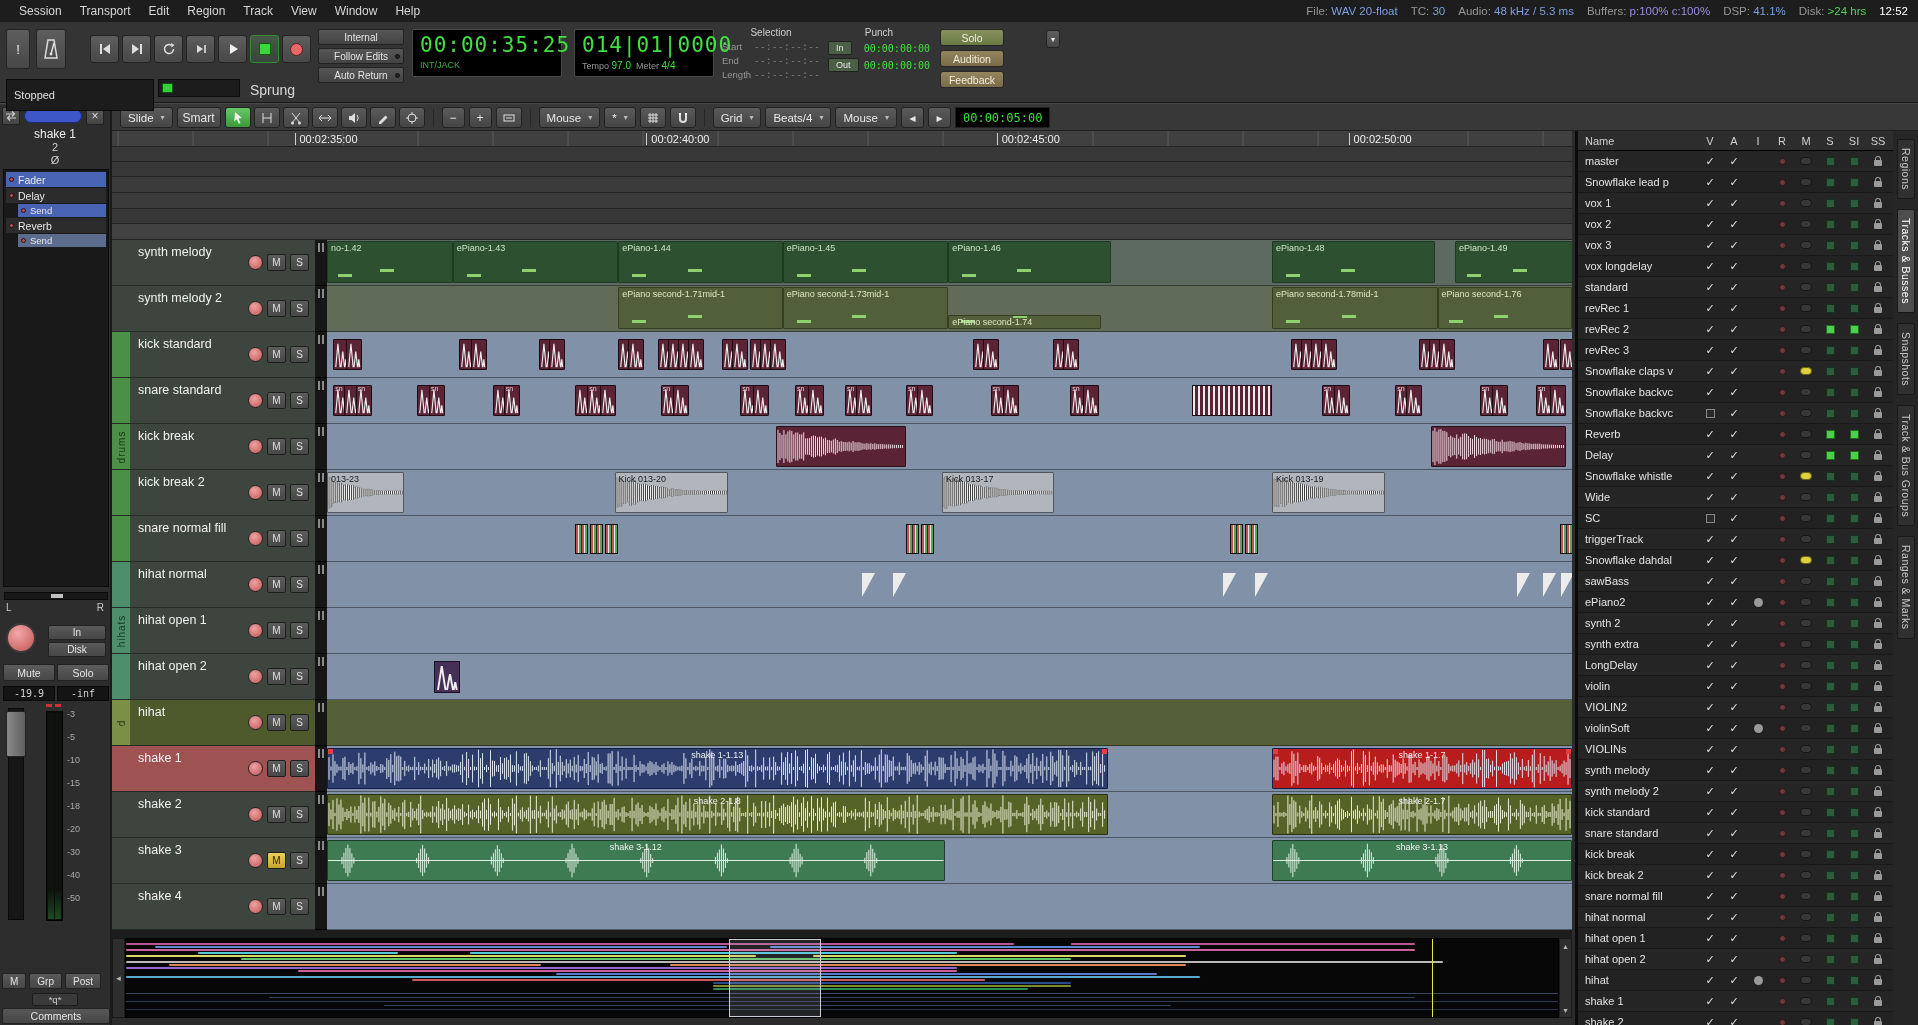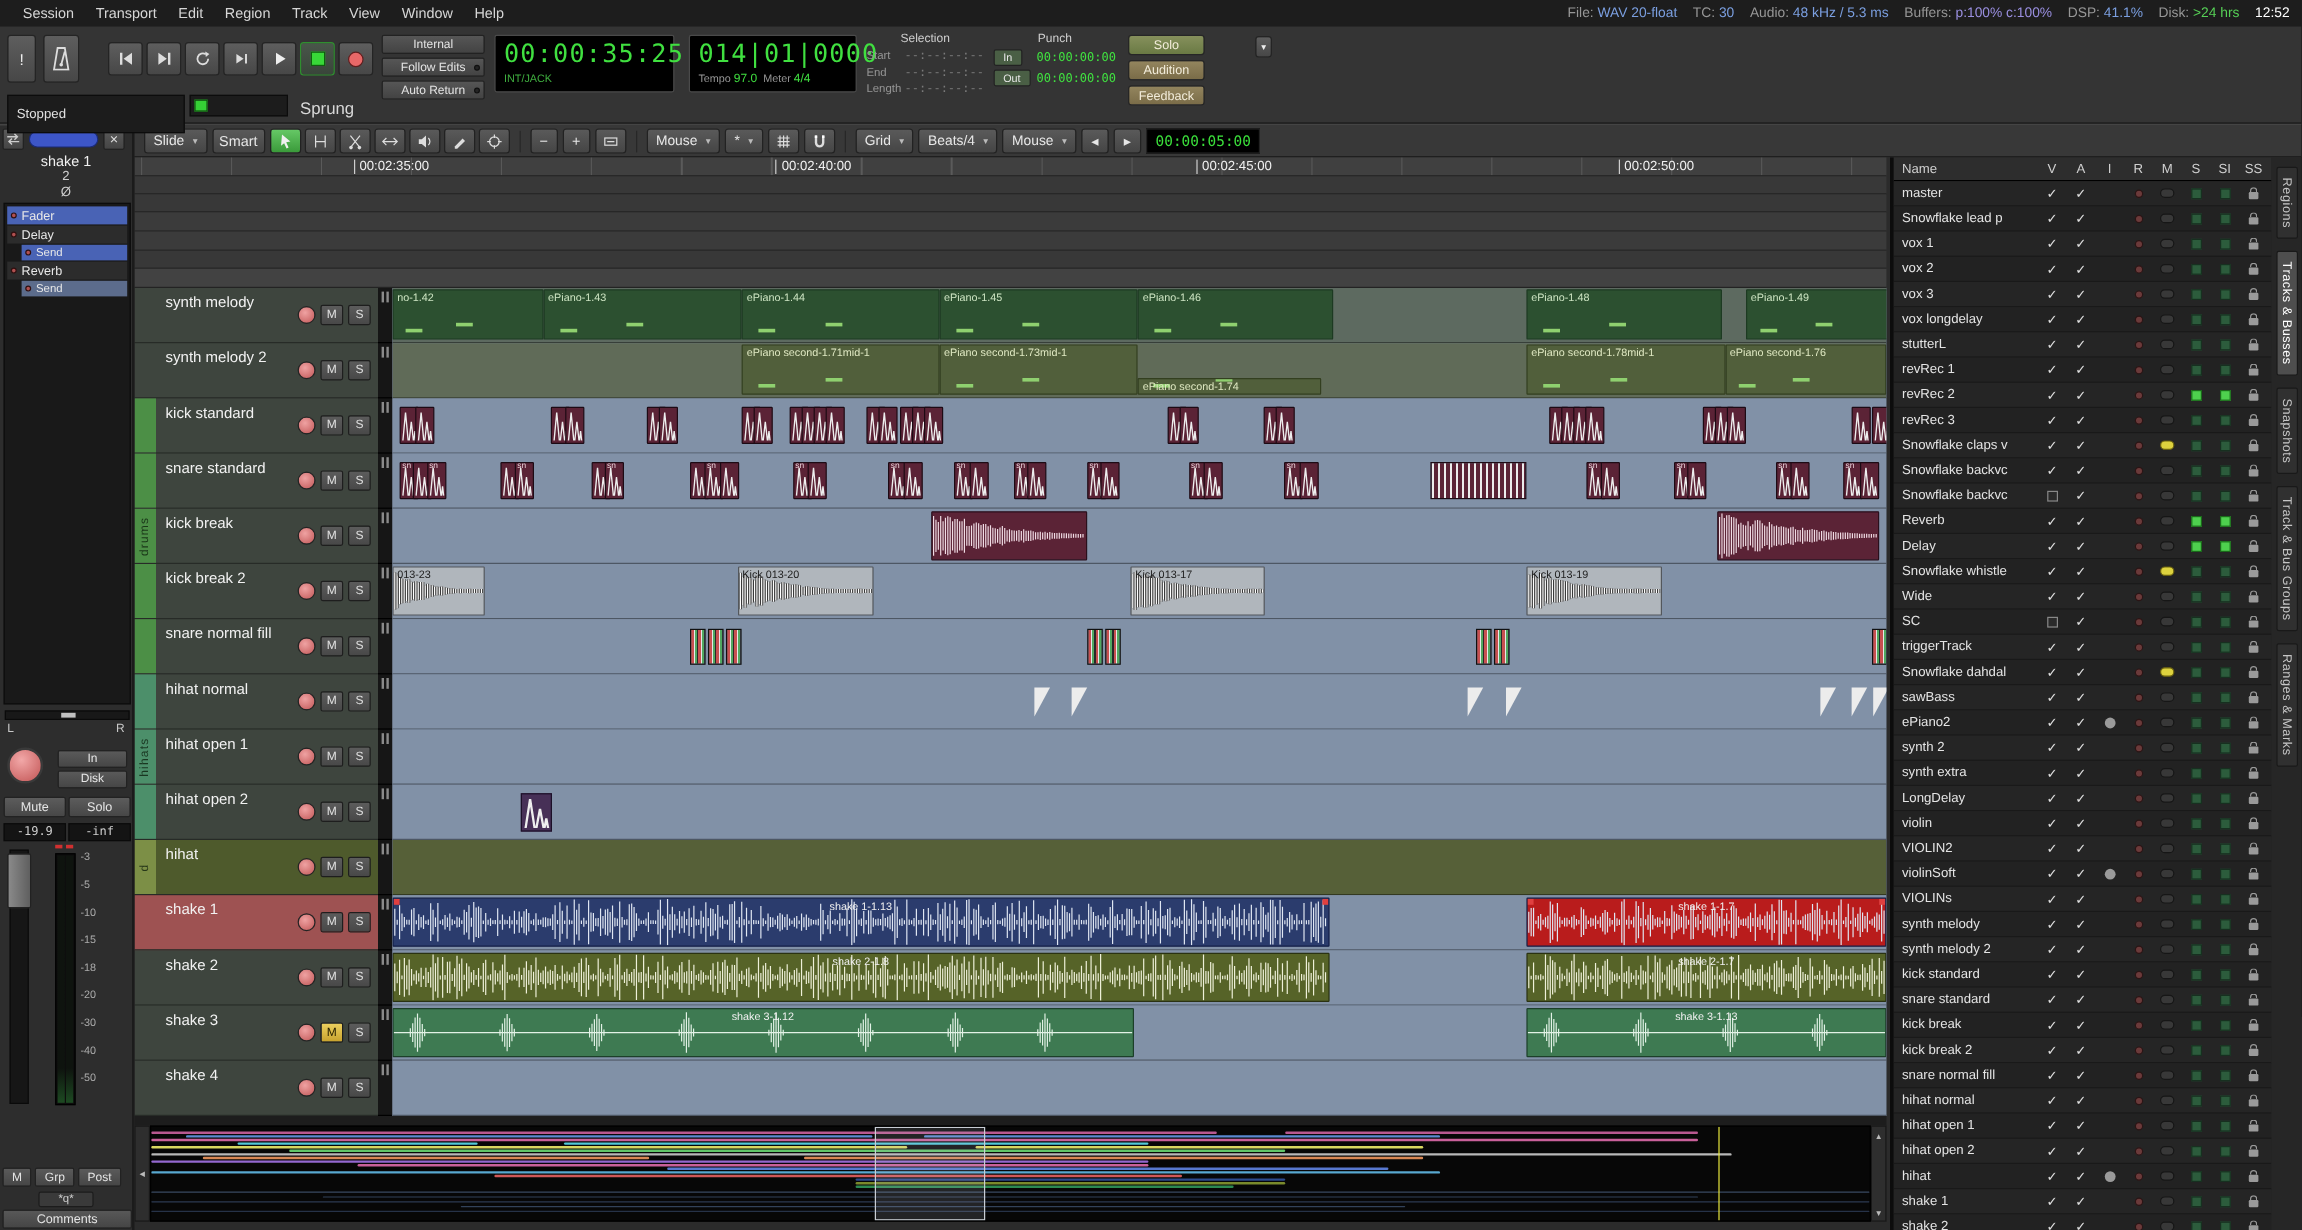--- a/index.html
+++ b/index.html
@@ -1187,21 +1187,21 @@
             <i class="sq"></i>
           </div>
           <div class="rp-cell">
             <i class="sq"></i>
           </div>
           <div class="rp-cell">
             <i class="lockb"></i>
           </div>
         </div>
         <div class="rp-row">
-          <div class="rp-name">stutterL</div>
+          <div class="rp-name">standard</div>
           <div class="rp-cell">✓</div>
           <div class="rp-cell">✓</div>
           <div class="rp-cell"></div>
           <div class="rp-cell">
             <i class="rdot"></i>
           </div>
           <div class="rp-cell">
             <i class="moval"></i>
           </div>
           <div class="rp-cell">

